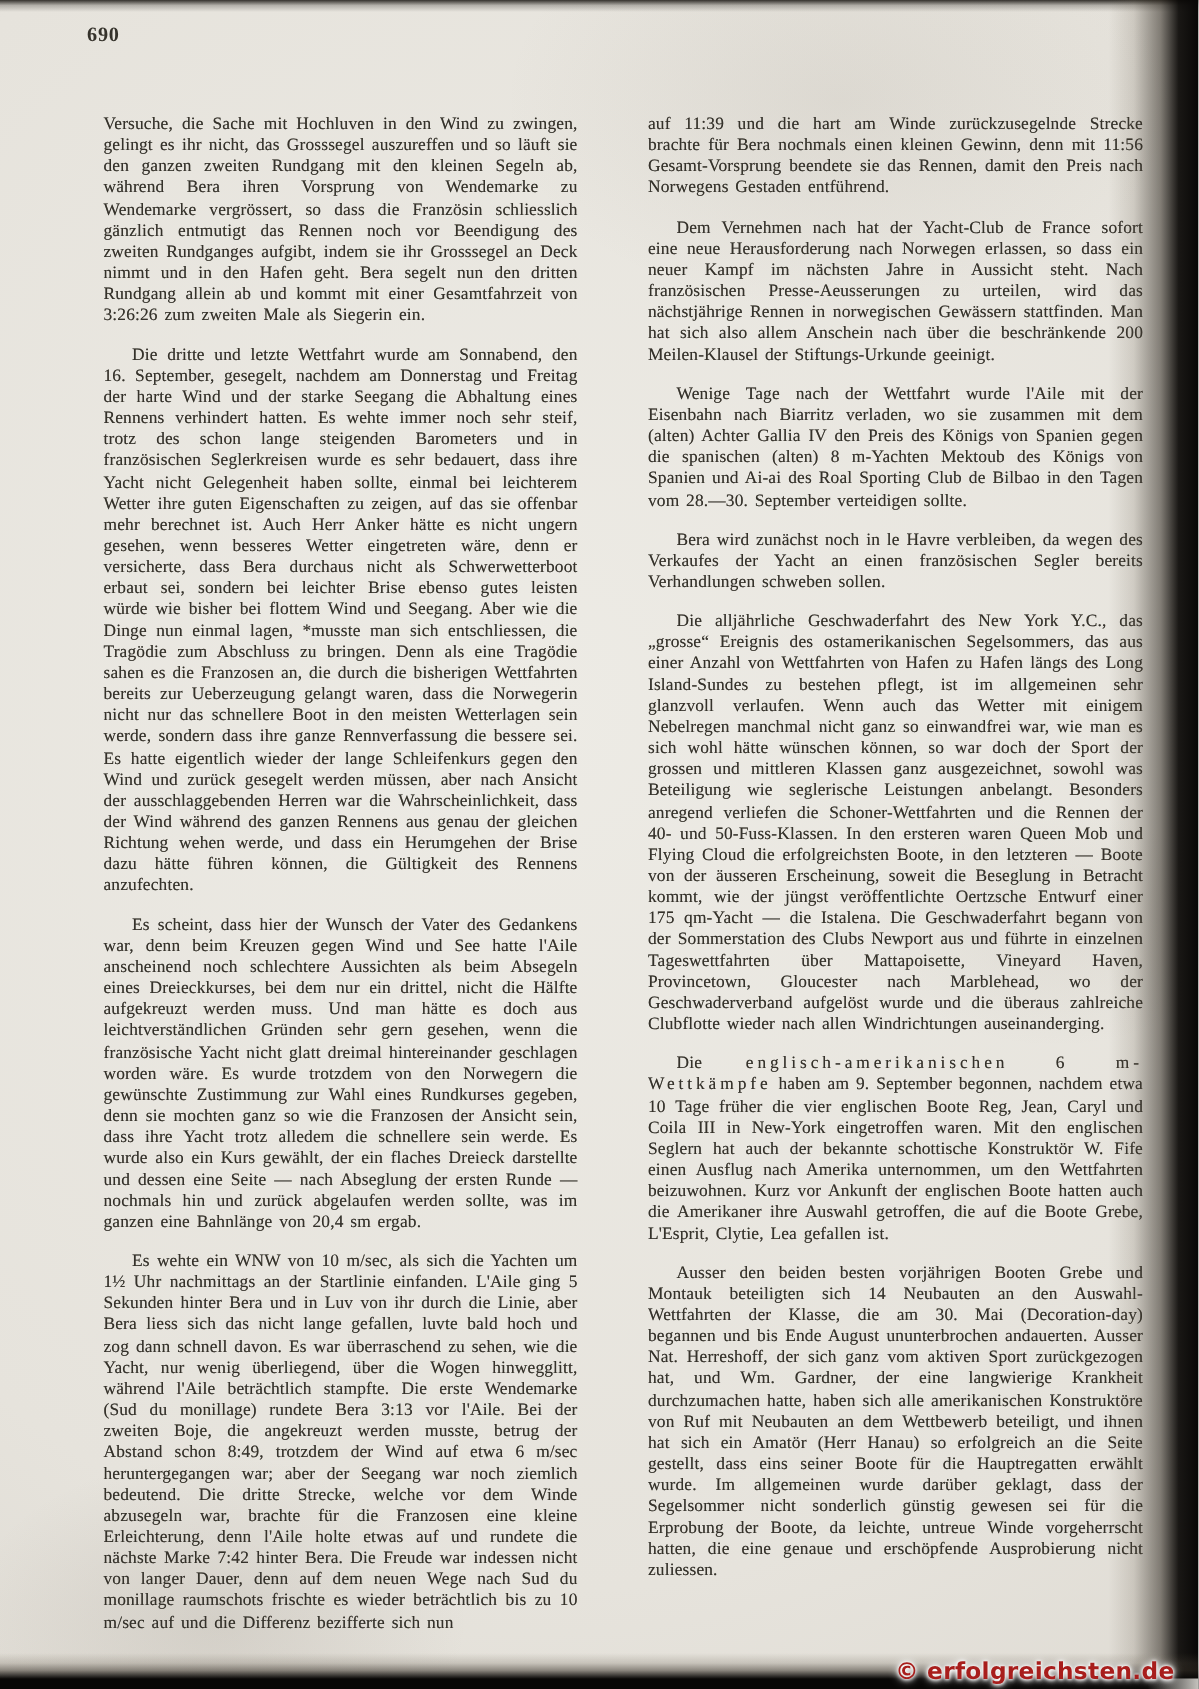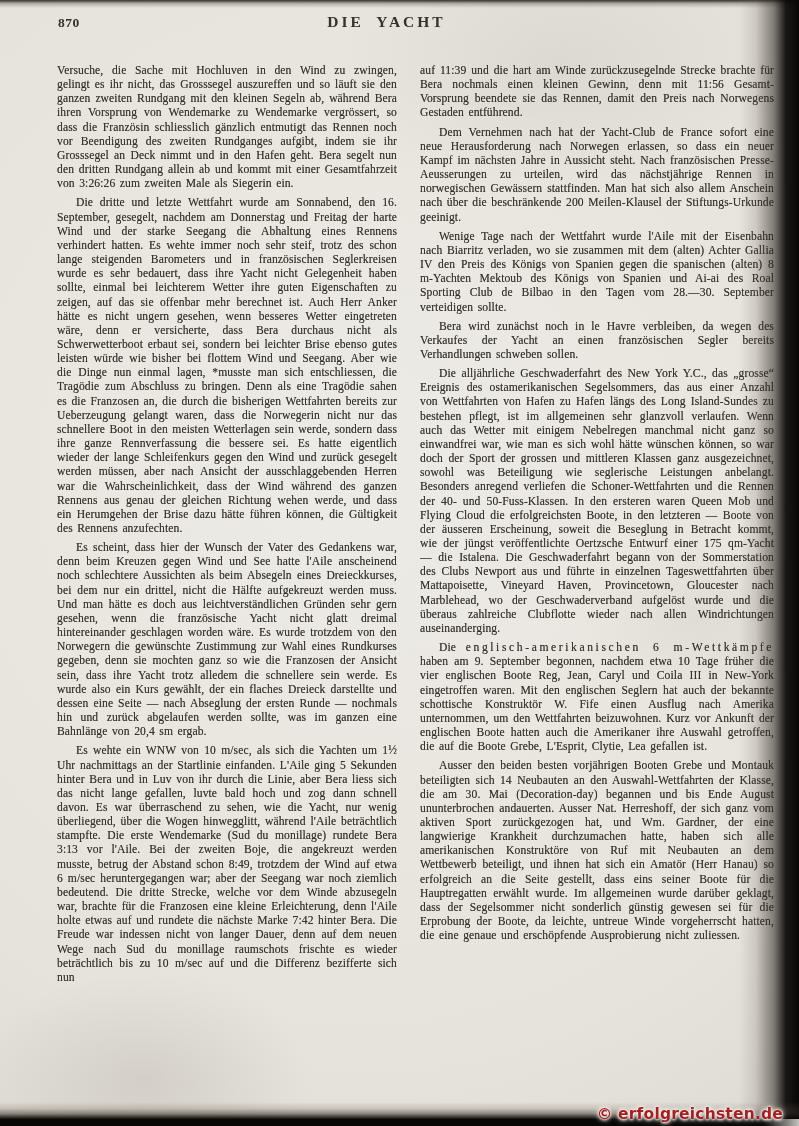--- a/index.html
+++ b/index.html
@@ -29,21 +29,21 @@
   }
   .column{
     position:absolute;top:64px;height:1050px;overflow:hidden;z-index:2;
     text-align:justify;
     font-size:11.6px;line-height:14.15px;
     word-spacing:1.5px;letter-spacing:0.1px;
     text-shadow:0 0 0.4px rgba(45,42,35,0.55);
   }
   .column-left{left:57px;width:340px;}
   .column-right{left:420px;width:354px;}
-  .para{margin:0;}
+  .para{margin:12px;}
   .para + .para{margin-top:5px;}
   .para.indent{text-indent:19px;}
   .spaced{letter-spacing:2.6px;}
   .edge-top{position:absolute;top:0;left:0;right:0;height:8px;z-index:4;pointer-events:none;
     background:linear-gradient(to bottom, rgba(22,19,15,0.85) 0%, rgba(22,19,15,0.25) 45%, rgba(22,19,15,0) 100%);}
   .edge-right{position:absolute;top:0;right:0;bottom:0;width:60px;z-index:4;pointer-events:none;
     background:linear-gradient(to right, rgba(95,85,70,0) 0%, rgba(95,85,70,0.18) 28%, rgba(45,39,31,0.55) 58%, rgba(10,8,6,0.93) 78%, var(--edge_black) 100%);}
   .edge-bottom{position:absolute;bottom:0;left:0;right:0;height:24px;z-index:5;pointer-events:none;
     background:linear-gradient(to top, var(--edge_black) 0%, var(--edge_black) 28%, rgba(52,45,36,0.5) 52%, rgba(95,86,72,0.22) 72%, rgba(95,86,72,0) 100%);}
   .corner-sliver{position:absolute;right:0;bottom:0;width:34px;height:7px;z-index:6;pointer-events:none;
@@ -55,22 +55,21 @@
     color:var(--watermark_red);
     text-shadow:0 0 2px #fff,0 0 4px #fff,0 0 7px rgba(255,255,255,0.95),0 1px 3px rgba(255,255,255,0.9);
   }
 </style>
 </head>
 <body>
 
 <div class="grain"></div>
 
 <div class="page-header">
-  <div class="page-number">870</div>
-  <div class="journal-title">DIE YACHT</div>
+  <div class="page-number">690</div>
 </div>
 
 <div class="column column-left">
     <p class="para">Versuche, die Sache mit Hochluven in den Wind zu zwingen, gelingt es ihr nicht, das Grosssegel auszureffen und so läuft sie den ganzen zweiten Rundgang mit den kleinen Segeln ab, während Bera ihren Vorsprung von Wendemarke zu Wendemarke vergrössert, so dass die Französin schliesslich gänzlich entmutigt das Rennen noch vor Beendigung des zweiten Rundganges aufgibt, indem sie ihr Grosssegel an Deck nimmt und in den Hafen geht. Bera segelt nun den dritten Rundgang allein ab und kommt mit einer Gesamtfahrzeit von 3:26:26 zum zweiten Male als Siegerin ein.</p>
     <p class="para indent">Die dritte und letzte Wettfahrt wurde am Sonnabend, den 16. September, gesegelt, nachdem am Donnerstag und Freitag der harte Wind und der starke Seegang die Abhaltung eines Rennens verhindert hatten. Es wehte immer noch sehr steif, trotz des schon lange steigenden Barometers und in französischen Seglerkreisen wurde es sehr bedauert, dass ihre Yacht nicht Gelegenheit haben sollte, einmal bei leichterem Wetter ihre guten Eigenschaften zu zeigen, auf das sie offenbar mehr berechnet ist. Auch Herr Anker hätte es nicht ungern gesehen, wenn besseres Wetter eingetreten wäre, denn er versicherte, dass Bera durchaus nicht als Schwerwetterboot erbaut sei, sondern bei leichter Brise ebenso gutes leisten würde wie bisher bei flottem Wind und Seegang. Aber wie die Dinge nun einmal lagen, *musste man sich entschliessen, die Tragödie zum Abschluss zu bringen. Denn als eine Tragödie sahen es die Franzosen an, die durch die bisherigen Wettfahrten bereits zur Ueberzeugung gelangt waren, dass die Norwegerin nicht nur das schnellere Boot in den meisten Wetterlagen sein werde, sondern dass ihre ganze Rennverfassung die bessere sei. Es hatte eigentlich wieder der lange Schleifenkurs gegen den Wind und zurück gesegelt werden müssen, aber nach Ansicht der ausschlaggebenden Herren war die Wahrscheinlichkeit, dass der Wind während des ganzen Rennens aus genau der gleichen Richtung wehen werde, und dass ein Herumgehen der Brise dazu hätte führen können, die Gültigkeit des Rennens anzufechten.</p>
     <p class="para indent">Es scheint, dass hier der Wunsch der Vater des Gedankens war, denn beim Kreuzen gegen Wind und See hatte l'Aile anscheinend noch schlechtere Aussichten als beim Absegeln eines Dreieckkurses, bei dem nur ein drittel, nicht die Hälfte aufgekreuzt werden muss. Und man hätte es doch aus leichtverständlichen Gründen sehr gern gesehen, wenn die französische Yacht nicht glatt dreimal hintereinander geschlagen worden wäre. Es wurde trotzdem von den Norwegern die gewünschte Zustimmung zur Wahl eines Rundkurses gegeben, denn sie mochten ganz so wie die Franzosen der Ansicht sein, dass ihre Yacht trotz alledem die schnellere sein werde. Es wurde also ein Kurs gewählt, der ein flaches Dreieck darstellte und dessen eine Seite — nach Abseglung der ersten Runde — nochmals hin und zurück abgelaufen werden sollte, was im ganzen eine Bahnlänge von 20,4 sm ergab.</p>
     <p class="para indent">Es wehte ein WNW von 10 m/sec, als sich die Yachten um 1½ Uhr nachmittags an der Startlinie einfanden. L'Aile ging 5 Sekunden hinter Bera und in Luv von ihr durch die Linie, aber Bera liess sich das nicht lange gefallen, luvte bald hoch und zog dann schnell davon. Es war überraschend zu sehen, wie die Yacht, nur wenig überliegend, über die Wogen hinwegglitt, während l'Aile beträchtlich stampfte. Die erste Wendemarke (Sud du monillage) rundete Bera 3:13 vor l'Aile. Bei der zweiten Boje, die angekreuzt werden musste, betrug der Abstand schon 8:49, trotzdem der Wind auf etwa 6 m/sec heruntergegangen war; aber der Seegang war noch ziemlich bedeutend. Die dritte Strecke, welche vor dem Winde abzusegeln war, brachte für die Franzosen eine kleine Erleichterung, denn l'Aile holte etwas auf und rundete die nächste Marke 7:42 hinter Bera. Die Freude war indessen nicht von langer Dauer, denn auf dem neuen Wege nach Sud du monillage raumschots frischte es wieder beträchtlich bis zu 10 m/sec auf und die Differenz bezifferte sich nun</p>
   </div>
 <div class="column column-right">
     <p class="para">auf 11:39 und die hart am Winde zurückzusegelnde Strecke brachte für Bera nochmals einen kleinen Gewinn, denn mit 11:56 Gesamt-Vorsprung beendete sie das Rennen, damit den Preis nach Norwegens Gestaden entführend.</p>

